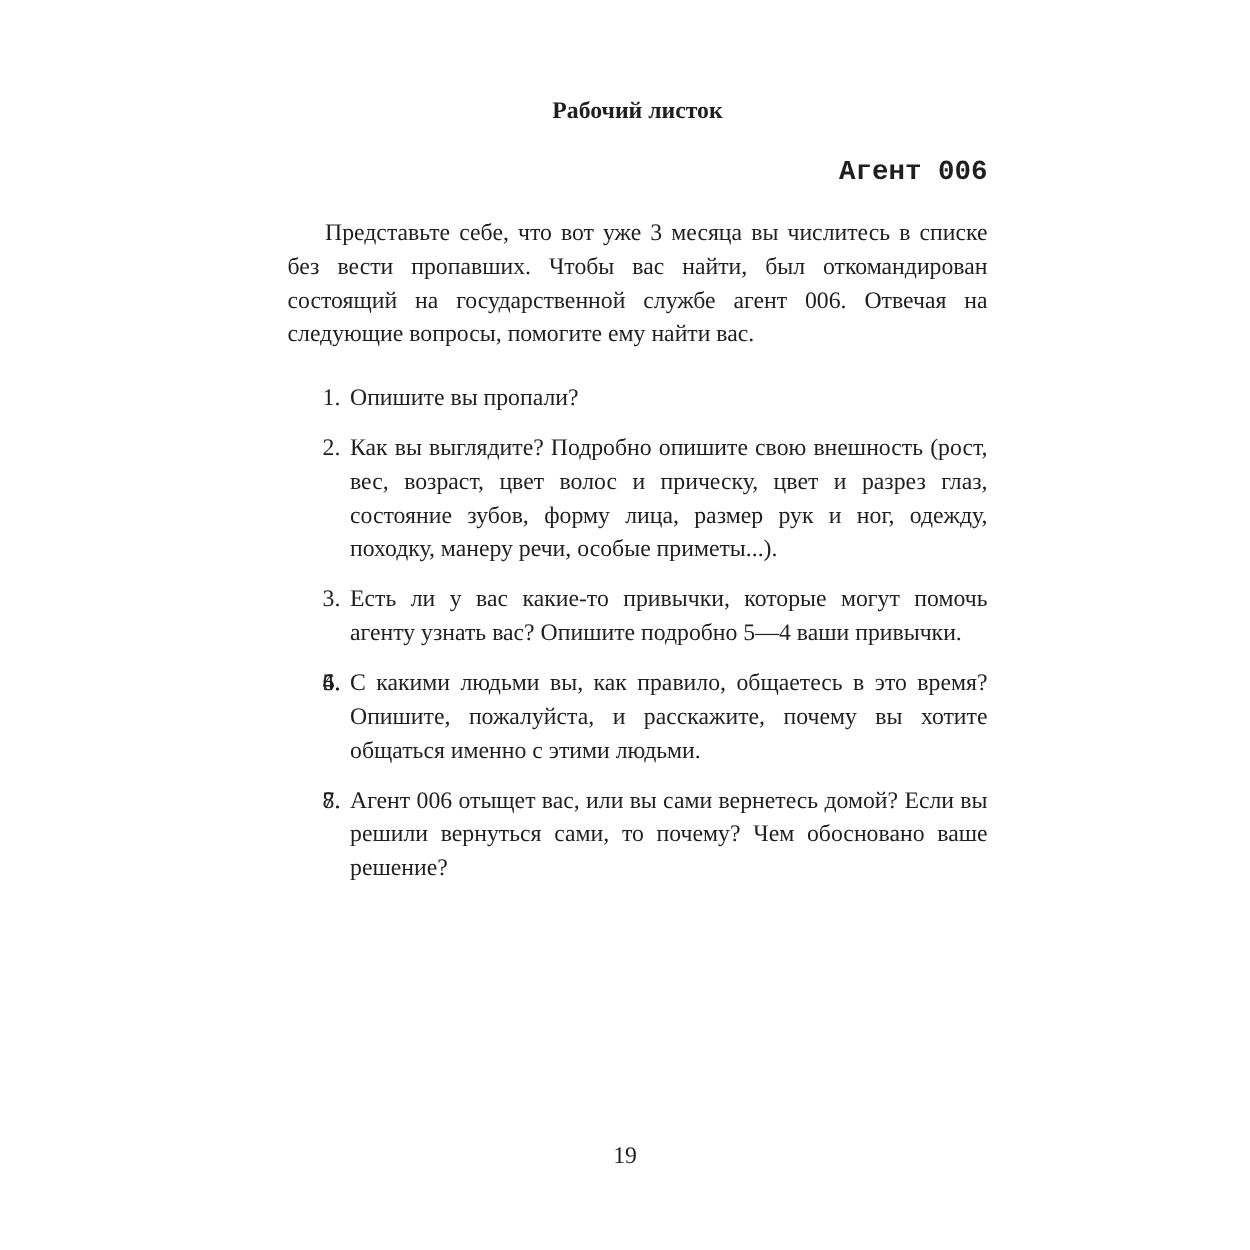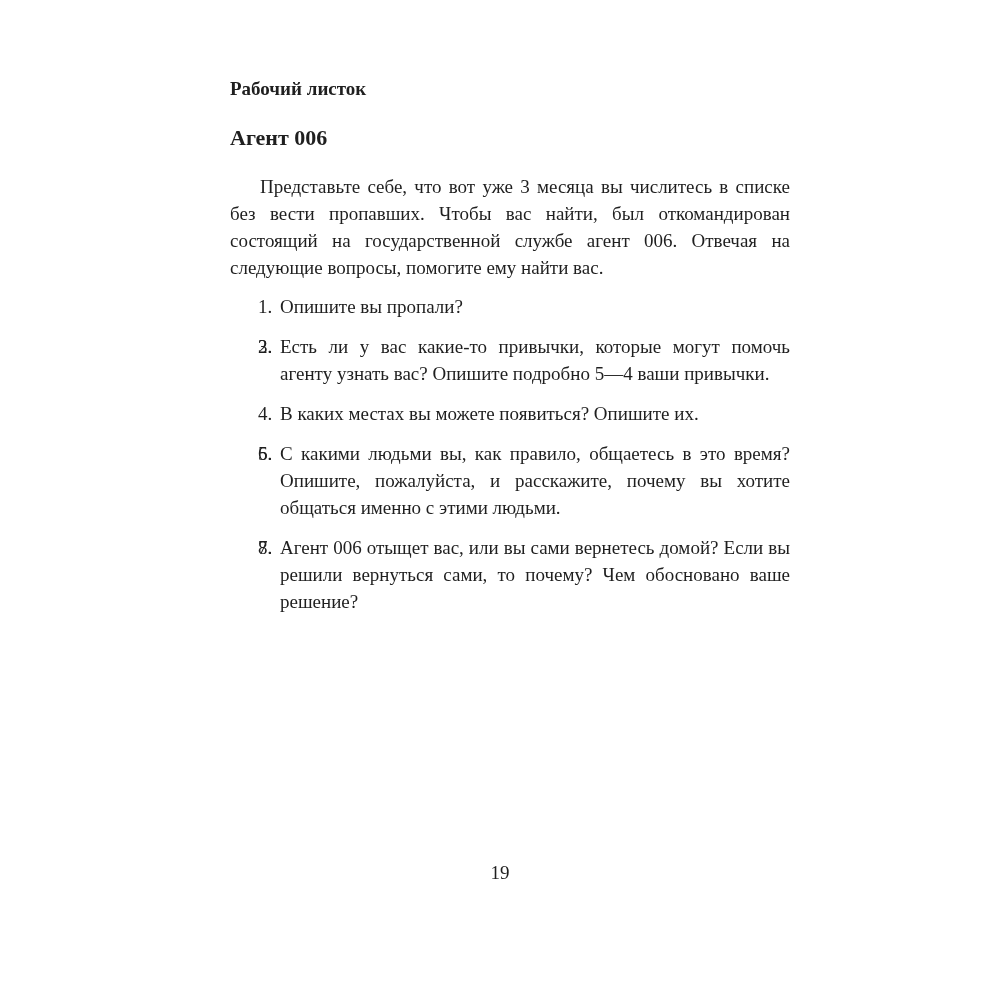--- a/index.html
+++ b/index.html
@@ -15,39 +15,40 @@
     color: #1f1f1f;
     overflow: hidden;
   }
   .sheet {
     position: absolute;
     left: 230px;
     top: 78px;
     width: 560px;
   }
   .running-head {
-    text-align: left;
+    text-align: center;
     font-weight: bold;
     font-size: 19px;
     line-height: 1.2;
     margin: 0 0 24px 0;
   }
   .doc-title {
-    text-align: left;
+    text-align: right;
     font-weight: bold;
     font-size: 22px;
     line-height: 1.2;
     margin: 4px 0 22px 0;
+    font-family: Liberation Mono, monospace;
   }
   .intro {
     font-size: 19px;
     line-height: 27px;
     text-align: justify;
     text-indent: 30px;
-    margin: 0 0 12px 0;
+    margin: 0 0 24px 0;
   }
   .q-list {
     margin: 0;
     padding: 0;
     list-style: none;
   }
   .q-item {
     position: relative;
     padding-left: 50px;
     font-size: 19px;
@@ -57,21 +58,21 @@
   }
   .q-num {
     position: absolute;
     left: 28px;
     top: 0;
     white-space: nowrap;
   }
   .page-number {
     position: absolute;
     left: 0;
-    top: 862px;
+    top: 914px;
     width: 1000px;
     text-align: center;
     font-size: 19px;
   }
 </style>
 </head>
 <body>
 
 <div class="sheet">
 
@@ -81,28 +82,28 @@
 
   <p class="intro">Представьте себе, что вот уже 3 месяца вы числитесь в списке без вести пропавших. Чтобы вас найти, был откомандирован состоящий на государственной службе агент 006. Отвечая на следующие вопросы, помогите ему найти вас.</p>
 
   <ol class="q-list">
     <li class="q-item">
       <span class="q-num">1.</span>
       <span>Опишите вы пропали?</span>
     </li>
     <li class="q-item">
       <span class="q-num">2.</span>
+      <span>Как вы выглядите? Подробно опишите свою внешность (рост, вес, возраст, цвет волос и прическу, цвет и разрез глаз, состояние зубов, форму лица, размер рук и ног, одежду, походку, манеру речи, особые приметы...).</span>
     </li>
     <li class="q-item">
       <span class="q-num">3.</span>
       <span>Есть ли у вас какие-то привычки, которые могут помочь агенту узнать вас? Опишите подробно 5—4 ваши привычки.</span>
     </li>
     <li class="q-item">
       <span class="q-num">4.</span>
-      <span>В каких местах вы можете появиться? Опишите их.</span>
     </li>
     <li class="q-item">
       <span class="q-num">5.</span>
     </li>
     <li class="q-item">
       <span class="q-num">6.</span>
       <span>С какими людьми вы, как правило, общаетесь в это время? Опишите, пожалуйста, и расскажите, почему вы хотите общаться именно с этими людьми.</span>
     </li>
     <li class="q-item">
       <span class="q-num">7.</span>

